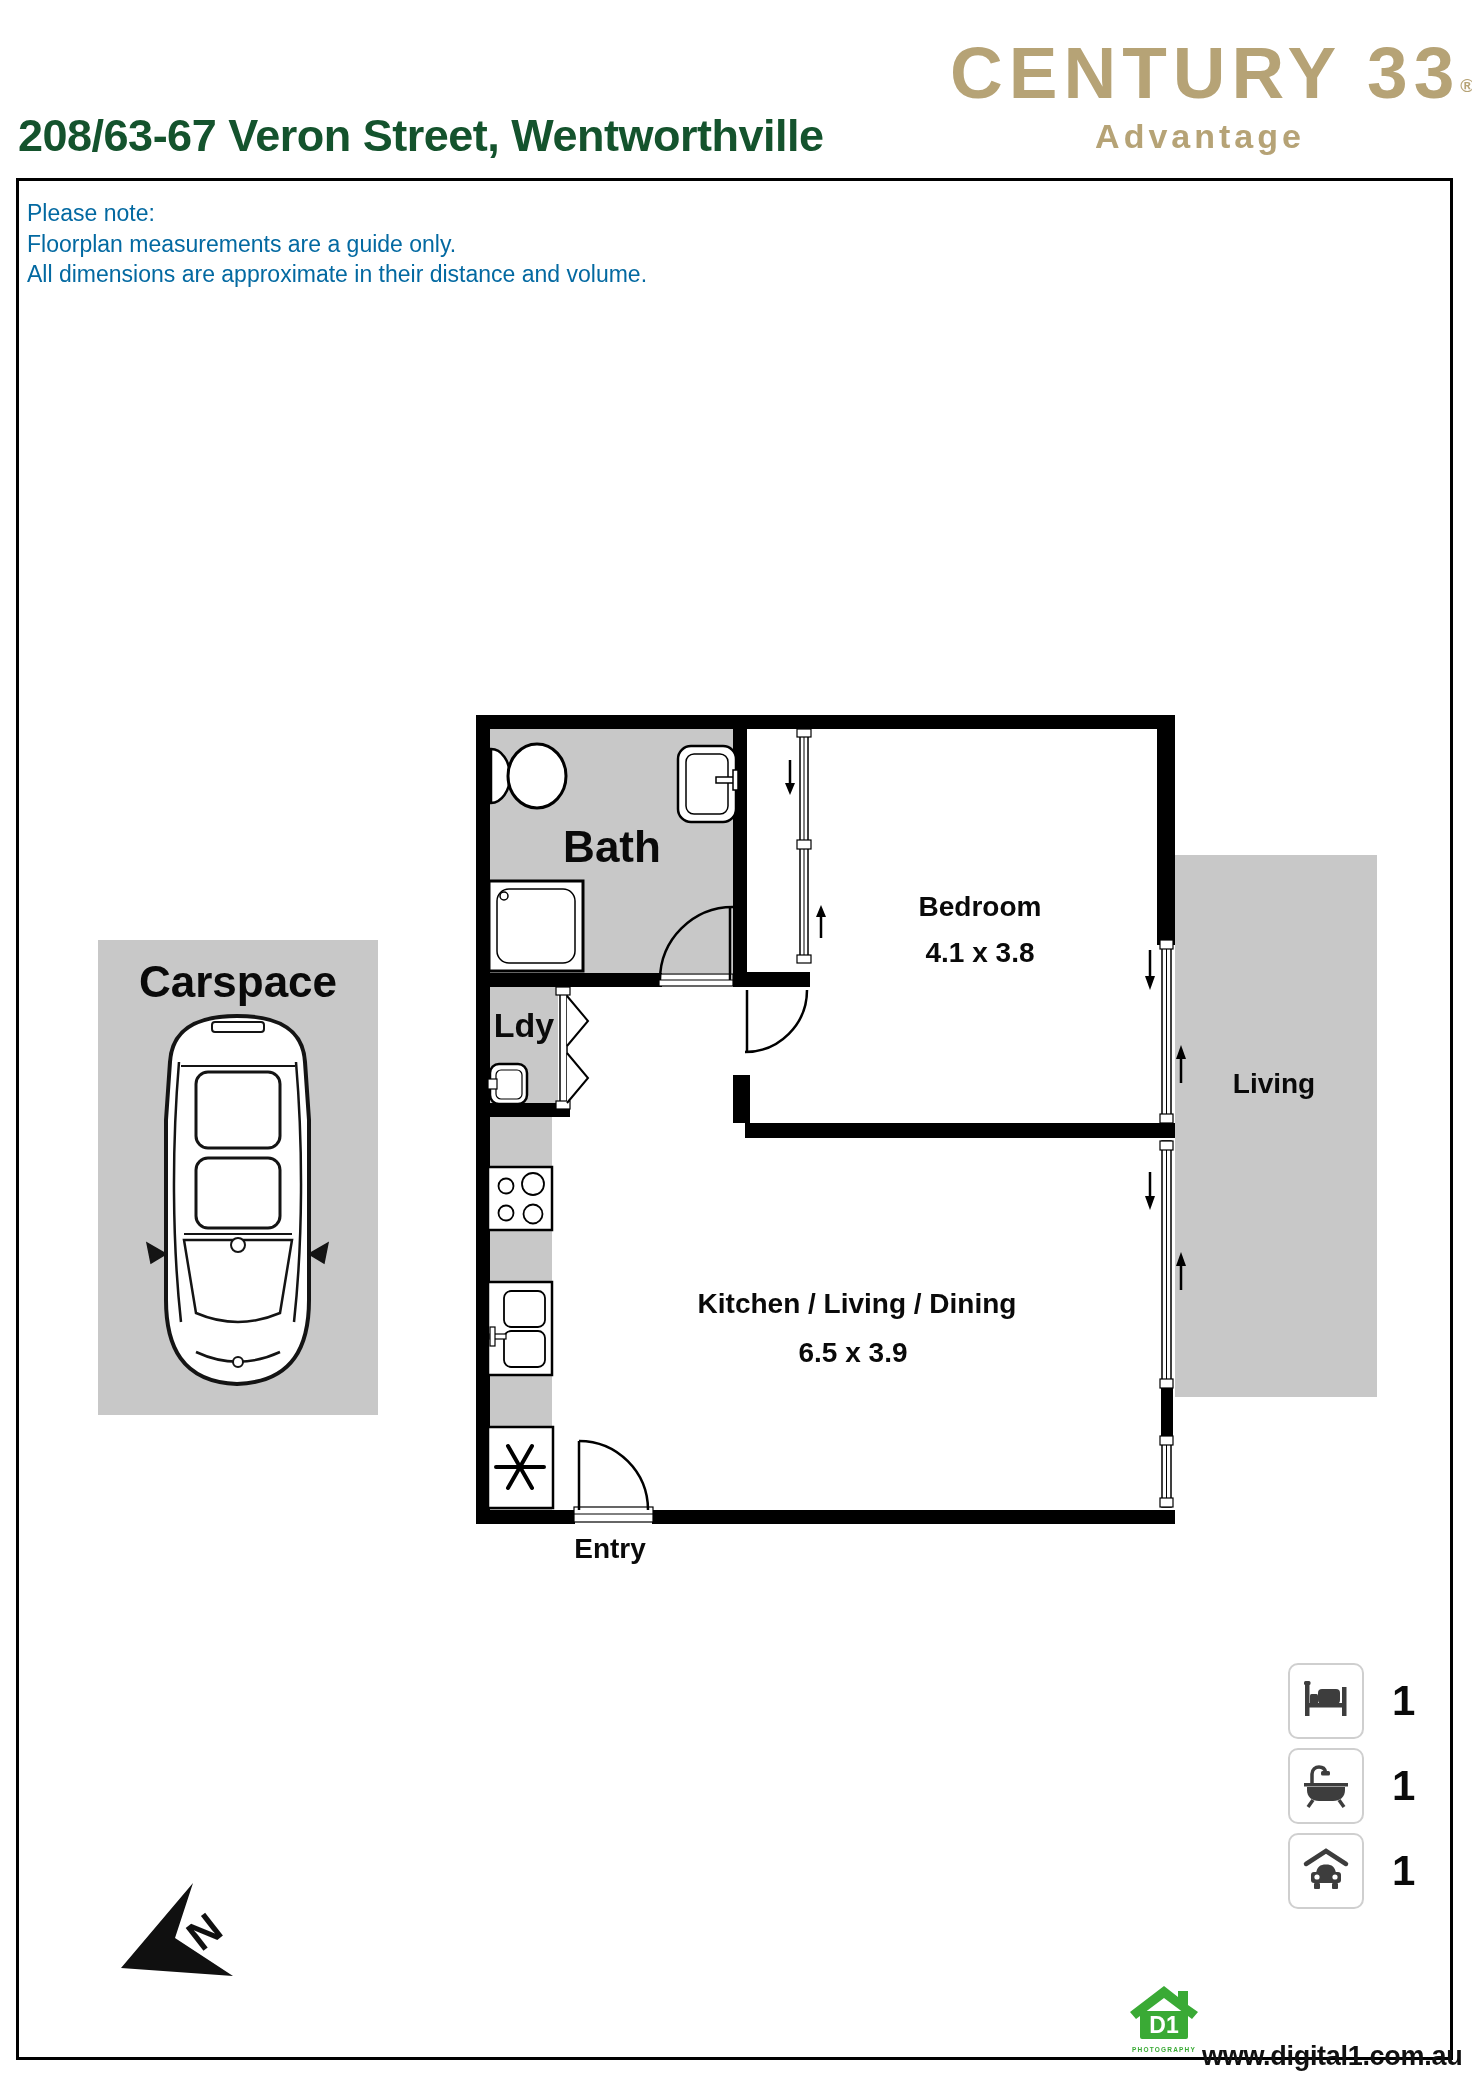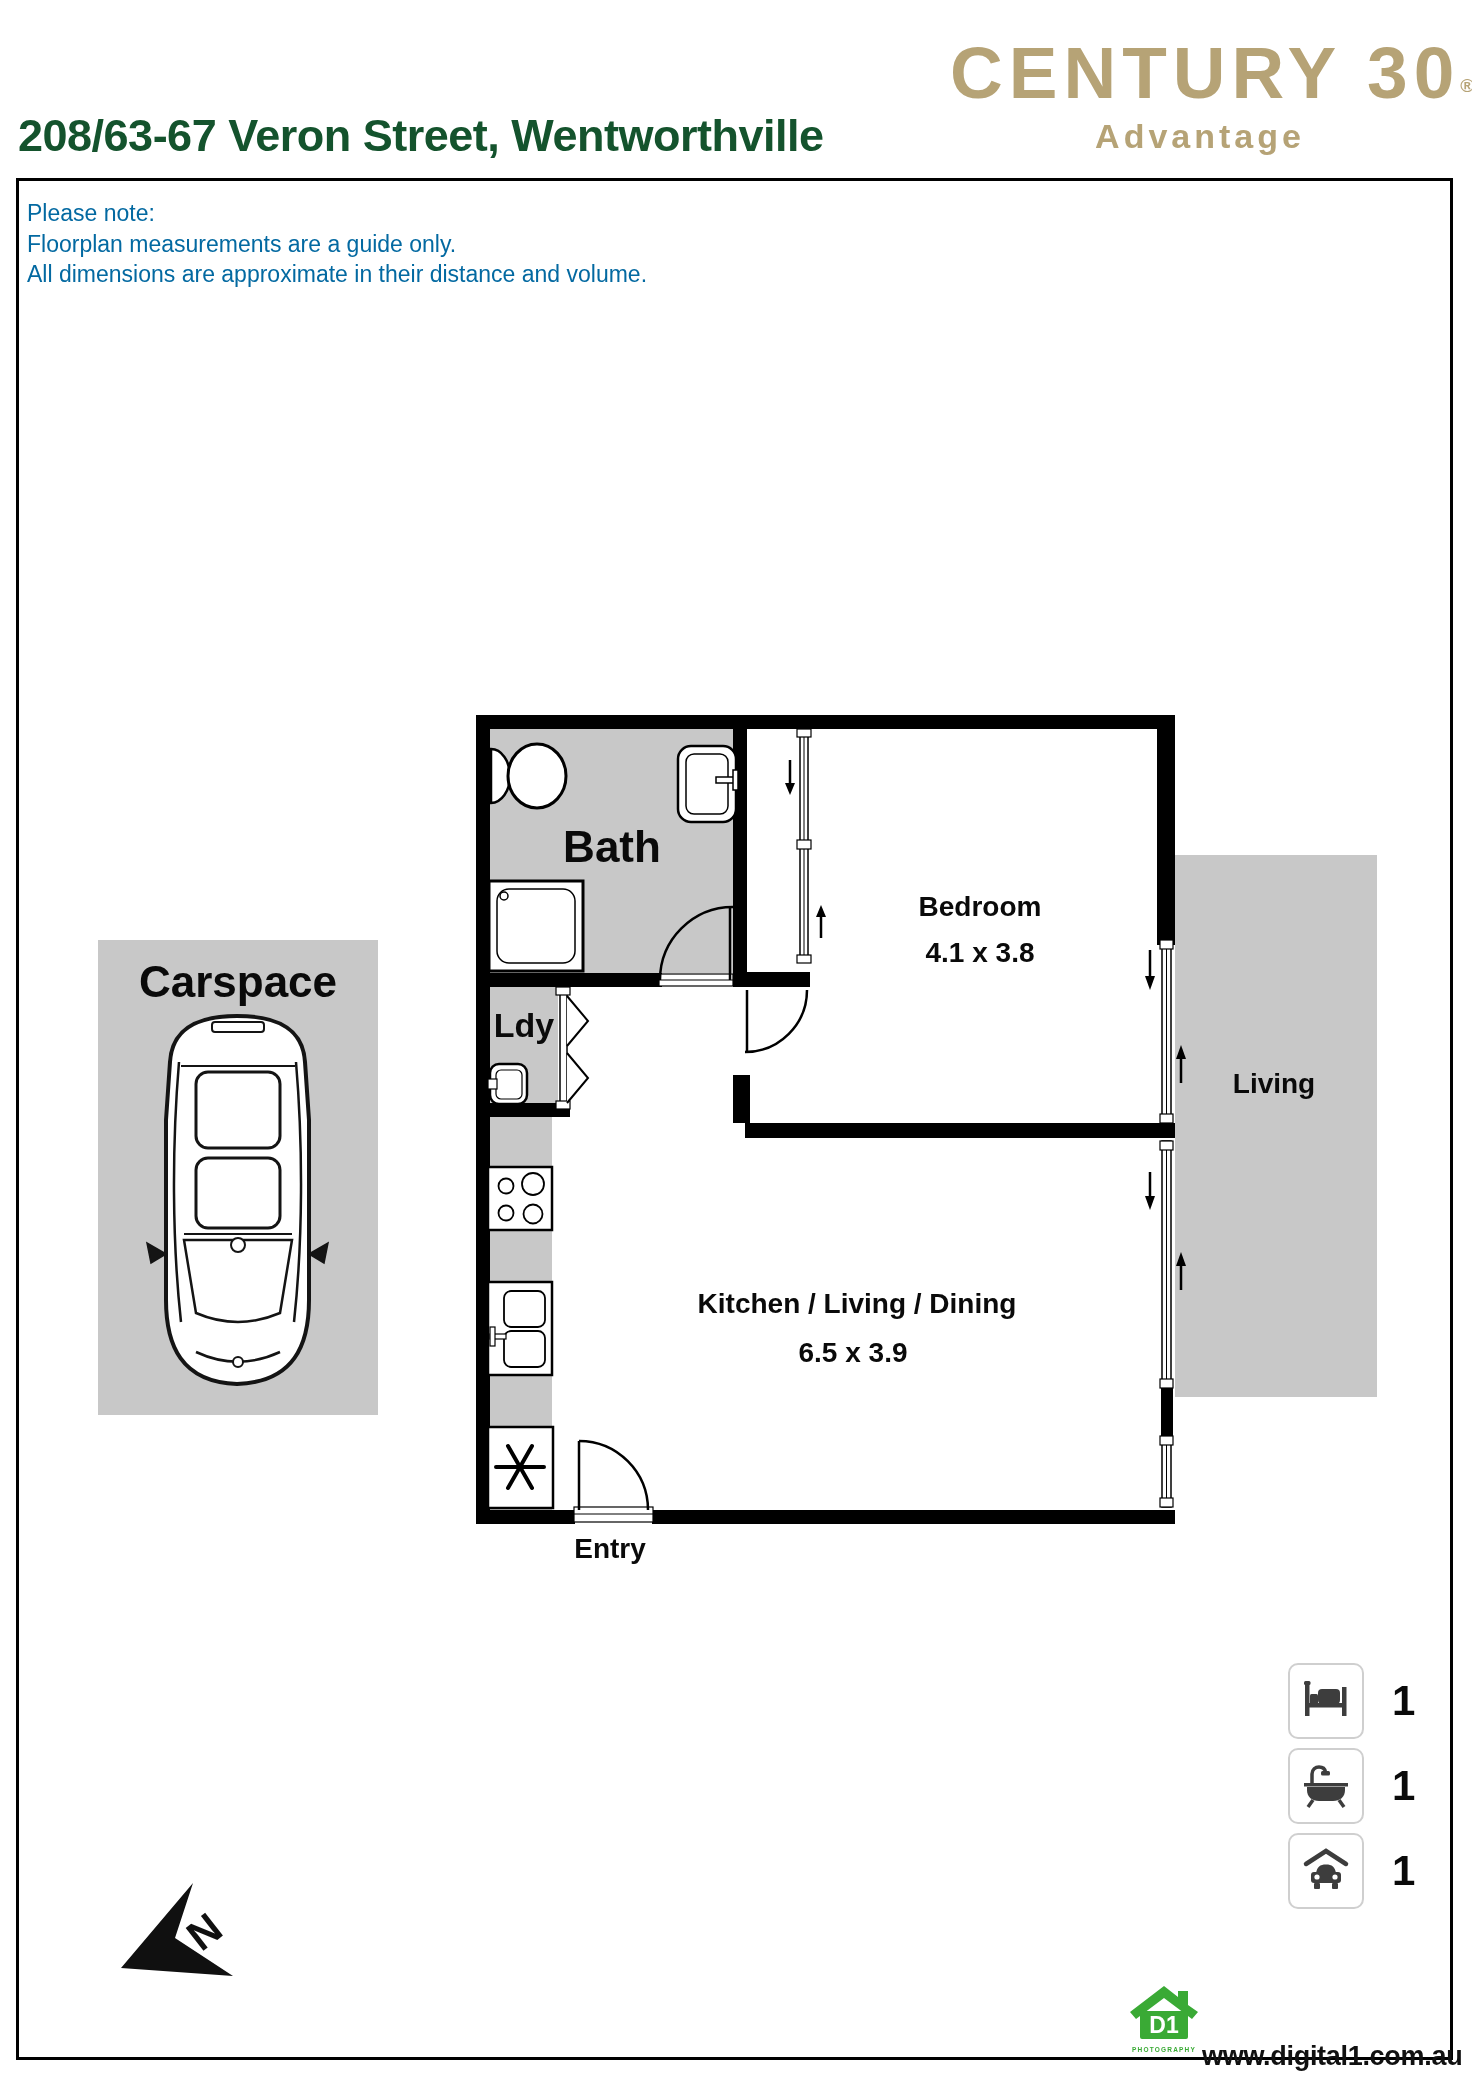--- a/index.html
+++ b/index.html
@@ -51,21 +51,21 @@
     color:#111; letter-spacing:-0.3px; white-space:nowrap;margin-top:29px;
   }
 </style>
 </head>
 <body>
 
 <div class="page">
 
   <div class="address">208/63-67 Veron Street, Wentworthville</div>
   <div class="brand">
-    <div class="brand-name"><span>CENTURY 30</span><span class="brand-reg">®</span></div>
+    <div class="brand-name"><span>CENTURY 33</span><span class="brand-reg">®</span></div>
     <div class="brand-tagline">Advantage</div>
   </div>
 
   <div class="note-box"></div>
   <div class="note-text">
     <div>Please note:</div>
     <div>Floorplan measurements are a guide only.</div>
     <div>All dimensions are approximate in their distance and volume.</div>
   </div>
 

